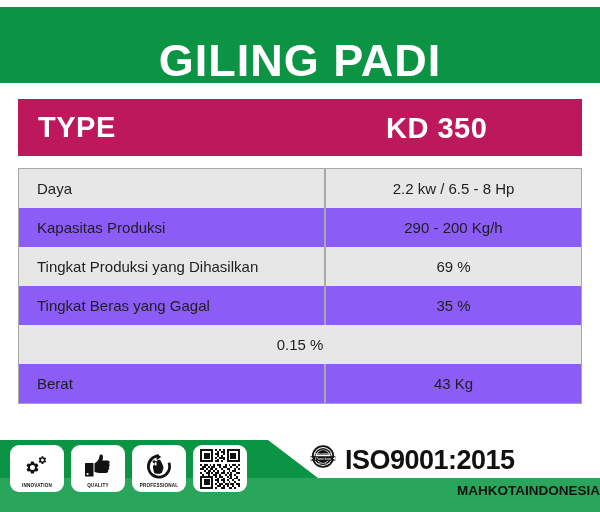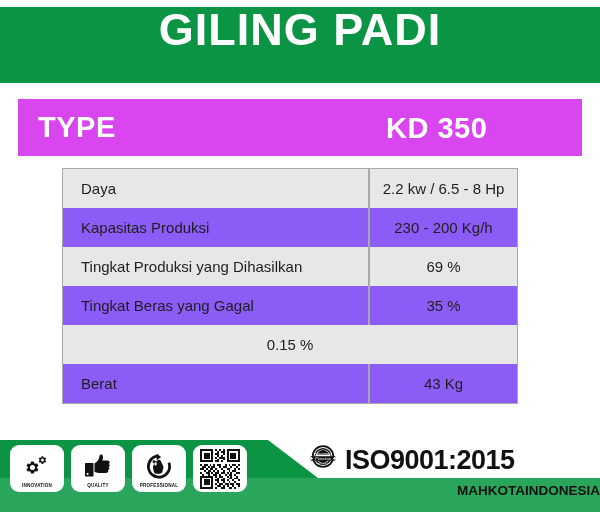--- a/index.html
+++ b/index.html
@@ -23,40 +23,40 @@
 
   
   .header-bar {
     position: absolute;
     left: 0;
     top: 7px;
     width: 600px;
     height: 76px;
     background: #0a9444;
     display: flex;
-    align-items: flex-start;
+    align-items: flex-end;
     justify-content: center;
   }
   .header-title {
     color: #ffffff;
     font-size: 45px;
     font-weight: bold;
     letter-spacing: 1px;
     line-height: 1;
     white-space: nowrap;
   }
 
   
   .type-bar {
     position: absolute;
     left: 18px;
     top: 99px;
     width: 564px;
     height: 57px;
-    background: #d946ef;
+    background: #be185d;
     display: flex;
     align-items: center;
     box-sizing: border-box;
     padding: 0 0 0 20px;
   }
   .type-label {
     color: #ffffff;
     font-size: 29px;
     font-weight: bold;
     letter-spacing: 0.5px;
@@ -70,26 +70,25 @@
     top: 50%;
     transform: translateY(-50%);
     letter-spacing: 0.5px;
   }
 
   
   .spec-table {
     position: absolute;
     left: 18px;
     top: 168px;
-    width: 456px;
+    width: 564px;
     border: 1px solid #a8a8a8;
     border-collapse: collapse;
     box-sizing: border-box;
     background: #ffffff;
-    margin-left: 44px;
   }
   .spec-row {
     display: flex;
     height: 39px;
     box-sizing: border-box;
   }
   .spec-row.odd  { background: #e7e7e7; }
   .spec-row.even { background: #8b5cf6; }
   .spec-key {
     width: 307px;
@@ -229,21 +228,21 @@
     <span class="type-value">KD 350</span>
   </div>
 
   <div class="spec-table" id="spec-table">
       <div class="spec-row odd">
         <div class="spec-key">Daya</div>
         <div class="spec-val">2.2 kw / 6.5 - 8 Hp</div>
       </div>
       <div class="spec-row even">
         <div class="spec-key">Kapasitas Produksi</div>
-        <div class="spec-val">230 - 200 Kg/h</div>
+        <div class="spec-val">290 - 200 Kg/h</div>
       </div>
       <div class="spec-row odd">
         <div class="spec-key">Tingkat Produksi yang Dihasilkan</div>
         <div class="spec-val">69 %</div>
       </div>
       <div class="spec-row even">
         <div class="spec-key">Tingkat Beras yang Gagal</div>
         <div class="spec-val">35 %</div>
       </div>
       <div class="spec-row odd">

